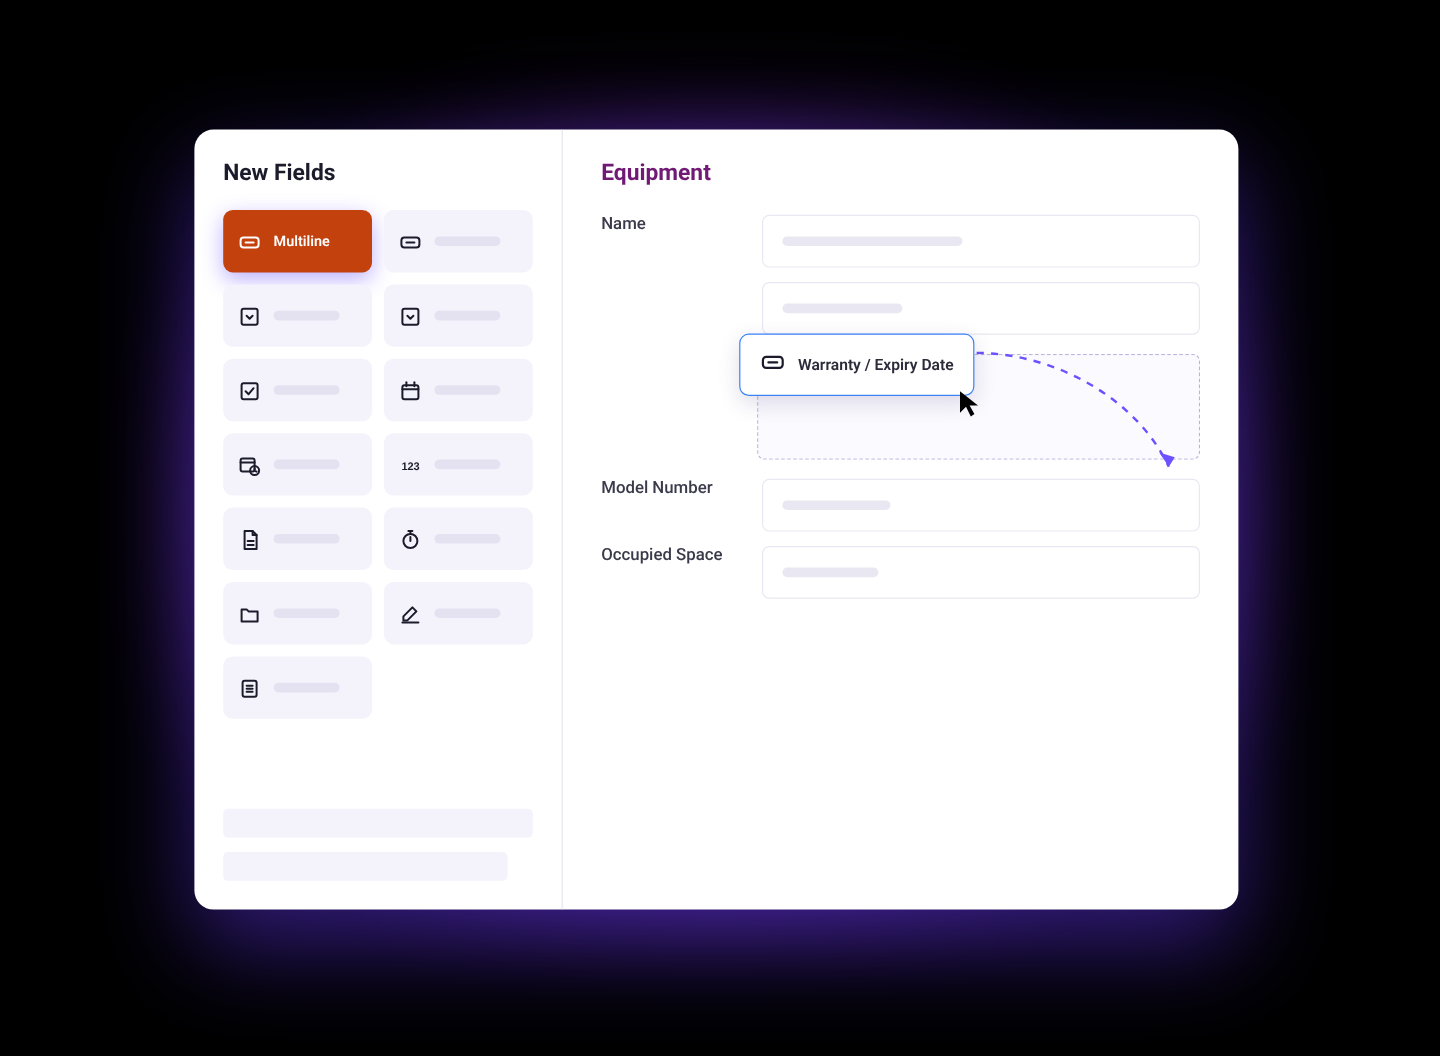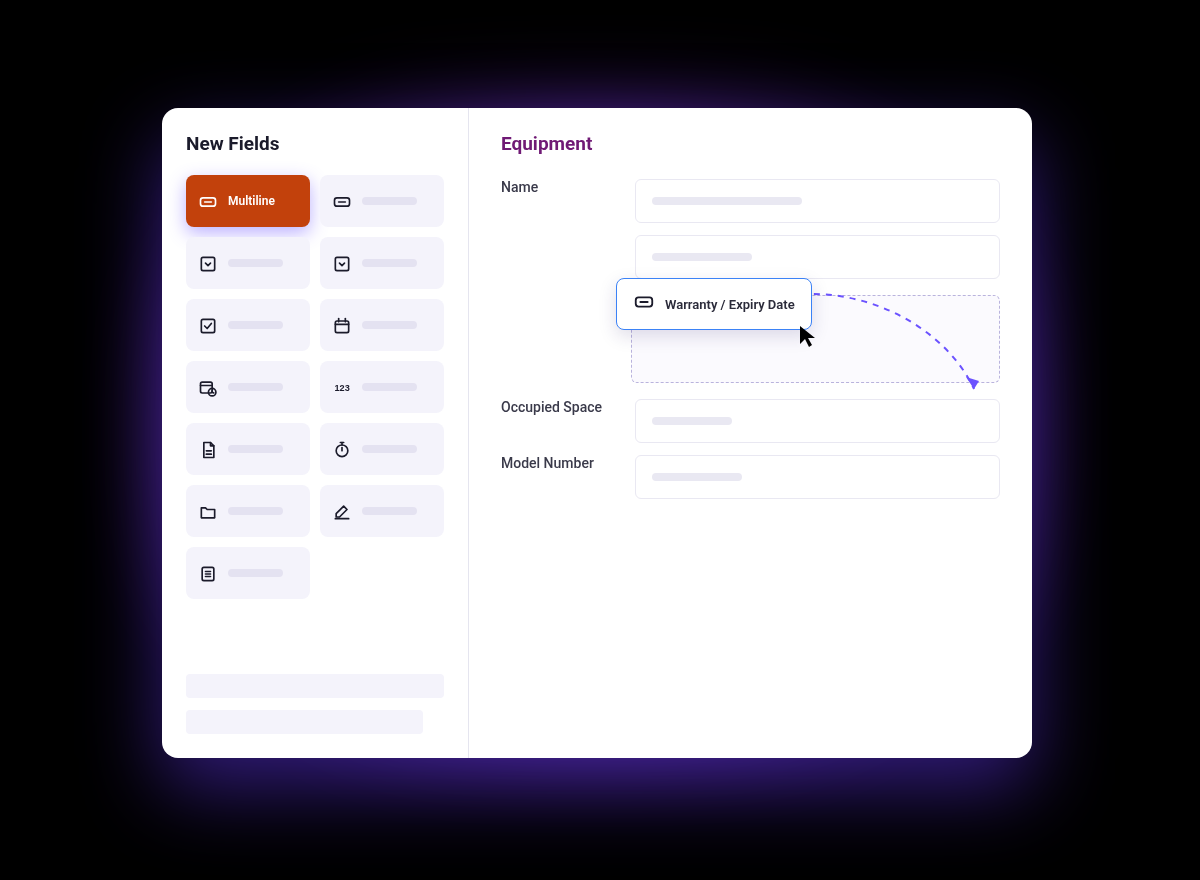--- a/index.html
+++ b/index.html
@@ -341,29 +341,29 @@
                   <line x1="8" y1="12" x2="16" y2="12" stroke="#1b1b2b" stroke-width="2" fill="none" stroke-linecap="round" stroke-linejoin="round"></line>
                 </svg></span>
               <span class="chip-label">Warranty / Expiry Date</span>
             </div>
             <svg class="cursor" width="22" height="26">
               <path d="M2 2 L2 20 L7 15 L11 23 L14 21 L10 14 L17 14 Z" fill="#000"></path>
             </svg>
           </div>
         </div>
         <div class="form-row">
+          <div class="row-label">Model Number</div>
+          <div class="row-input">
+            <div class="input-skeleton" style="width:90px"></div>
+          </div>
+        </div>
+        <div class="form-row">
           <div class="row-label">Occupied Space</div>
           <div class="row-input">
             <div class="input-skeleton" style="width:80px"></div>
-          </div>
-        </div>
-        <div class="form-row">
-          <div class="row-label">Model Number</div>
-          <div class="row-input">
-            <div class="input-skeleton" style="width:90px"></div>
           </div>
         </div>
       </div>
 
     <svg class="drag-path" width="250" height="130">
       <path d="M 5 25 C 90 -15, 200 30, 235 105" fill="none" stroke="#6b52ff" stroke-width="2" stroke-dasharray="6 6"></path>
       <path d="M 235 105 L 227 93 L 240 97 Z" fill="#6b52ff"></path>
     </svg>
   </div>
 

